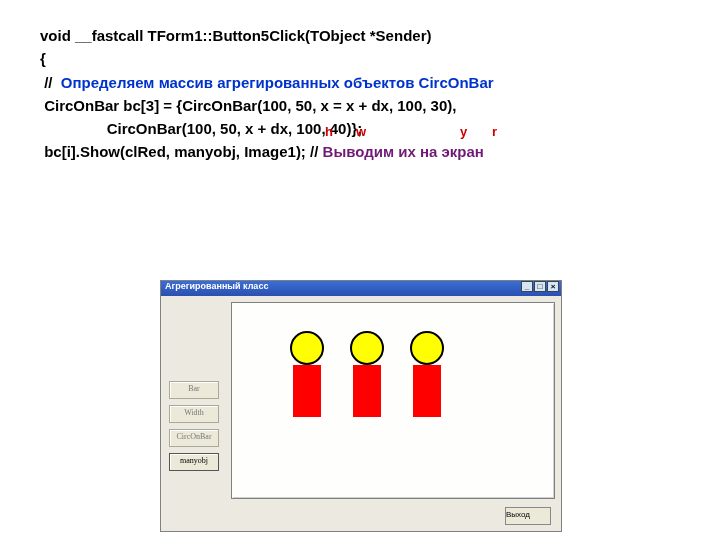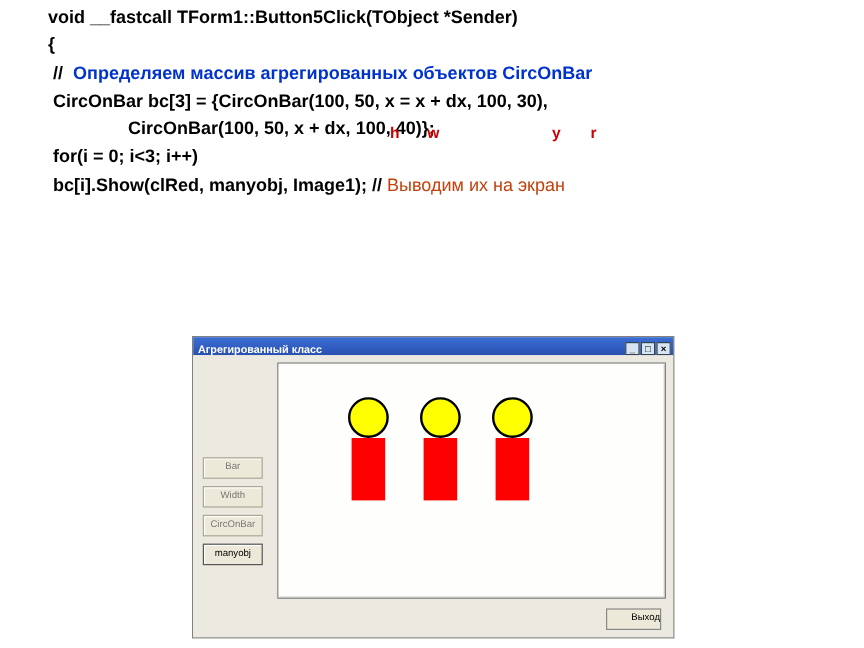--- a/index.html
+++ b/index.html
@@ -6,27 +6,27 @@
     margin: 0;
     padding: 0;
     width: 720px;
     height: 540px;
     background: #ffffff;
     font-family: Arial, sans-serif;
     font-size: 15px;
     position: relative;
   }
   .code-area {
-    padding: 3px 0 0 40px;
+    padding: 24px 0 0 40px;
     line-height: 1.55;
   }
   .ln { white-space: pre; font-family: Arial, sans-serif; }
   .bold { font-weight: bold; }
   .blue { color: #0033cc; font-weight: bold;}
-  .gray { color: #c2410c; font-weight: normal;}
+  .gray { color: #701a75; font-weight: bold;}
   .red-ann { color: #cc0000; font-weight: bold; font-size: 13px;}
   .ann-row { position: relative; height: 0; }
   .ann {
     position: absolute;
     top: -18px;
   }
   .app-window {
     position: absolute;
     left: 160px;
     top: 280px;
@@ -37,21 +37,21 @@
     box-shadow: 1px 1px 0 #fff inset;
     font-size: 9px;
   }
   .titlebar {
     height: 15px;
     background: linear-gradient(#3a6ed5, #2a50b0);
     color: #fff;
     font-size: 9px;
     font-weight: bold;
     display: flex;
-    align-items: flex-end;
+    align-items: flex-start;
     justify-content: space-between;
     padding: 0 2px 0 4px;
   }
   .titlebar .buttons { display:flex; gap:1px; }
   .titlebar .wbtn {
     width: 12px; height: 11px;
     background: #d7e4f2;
     border: 1px solid #345; box-sizing: border-box;
     font-size: 8px; line-height: 9px;
     text-align: center; color:#000;
@@ -69,20 +69,21 @@
   }
   .btn {
     height: 16px;
     background: #ece9d8;
     border: 1px solid #aca899;
     box-shadow: 1px 1px 0 #fff inset;
     font-size: 8px;
     color:#777;
     text-align:center;
     line-height:14px;
+    font-family:Liberation Serif, serif;
   }
   .btn.enabled { color:#000; border-color:#555;text-align:center; }
   .canvas {
     position: absolute;
     left: 70px; top: 6px;
     right: 6px; height: 195px;
     background: #fefefc;
     border: 1px solid #808080;
     box-shadow: 1px 1px 0 #fff inset, -1px -1px 0 #d0d0d0 inset;
   }
@@ -97,39 +98,38 @@
   .bar {
     position:absolute;
     width: 28px; height:52px;
     background: #ff0000;
   }
   .bottom-btn {
     position:absolute;
     right: 10px; bottom: 6px;
     width: 44px; height:16px;
     background:#ece9d8; border:1px solid #888;
-    font-size:8px; text-align:right; line-height:14px;
+    font-size:8px; text-align:left; line-height:14px;
   }
 </style>
 </head>
 <body>
 
 <div class="code-area">
   <div class="ln bold"><span>void __fastcall TForm1::Button5Click(TObject *Sender)</span></div>
   <div class="ln bold"><span>{</span></div>
   <div class="ln"><span class="bold"> // </span><span class="blue"> Определяем массив агрегированных объектов CircOnBar</span></div>
   <div class="ln bold"><span> CircOnBar bc[3] = {CircOnBar(100, 50, x = x + dx, 100, 30),</span></div>
   <div class="ln bold" style="position:relative;"><span>                CircOnBar(100, 50, x + dx, 100, 40)};</span></div>
   <div class="ann-row">
     <span class="red-ann ann" style="left:285px;">h</span>
     <span class="red-ann ann" style="left:316px;">w</span>
     <span class="red-ann ann" style="left:420px;">y</span>
     <span class="red-ann ann" style="left:452px;">r</span>
   </div>
-  <div class="ln bold"><span> for(i = 0; i&lt;3; i++)</span></div>
   <div class="ln"><span class="bold"> bc[i].Show(clRed, manyobj, Image1);</span><span class="bold"> // </span><span class="gray">Выводим их на экран</span></div>
 </div>
 
 <div class="app-window">
   <div class="titlebar">
     <span>Агрегированный класс</span>
     <div class="buttons">
       <div class="wbtn">_</div>
       <div class="wbtn">□</div>
       <div class="wbtn">×</div>

